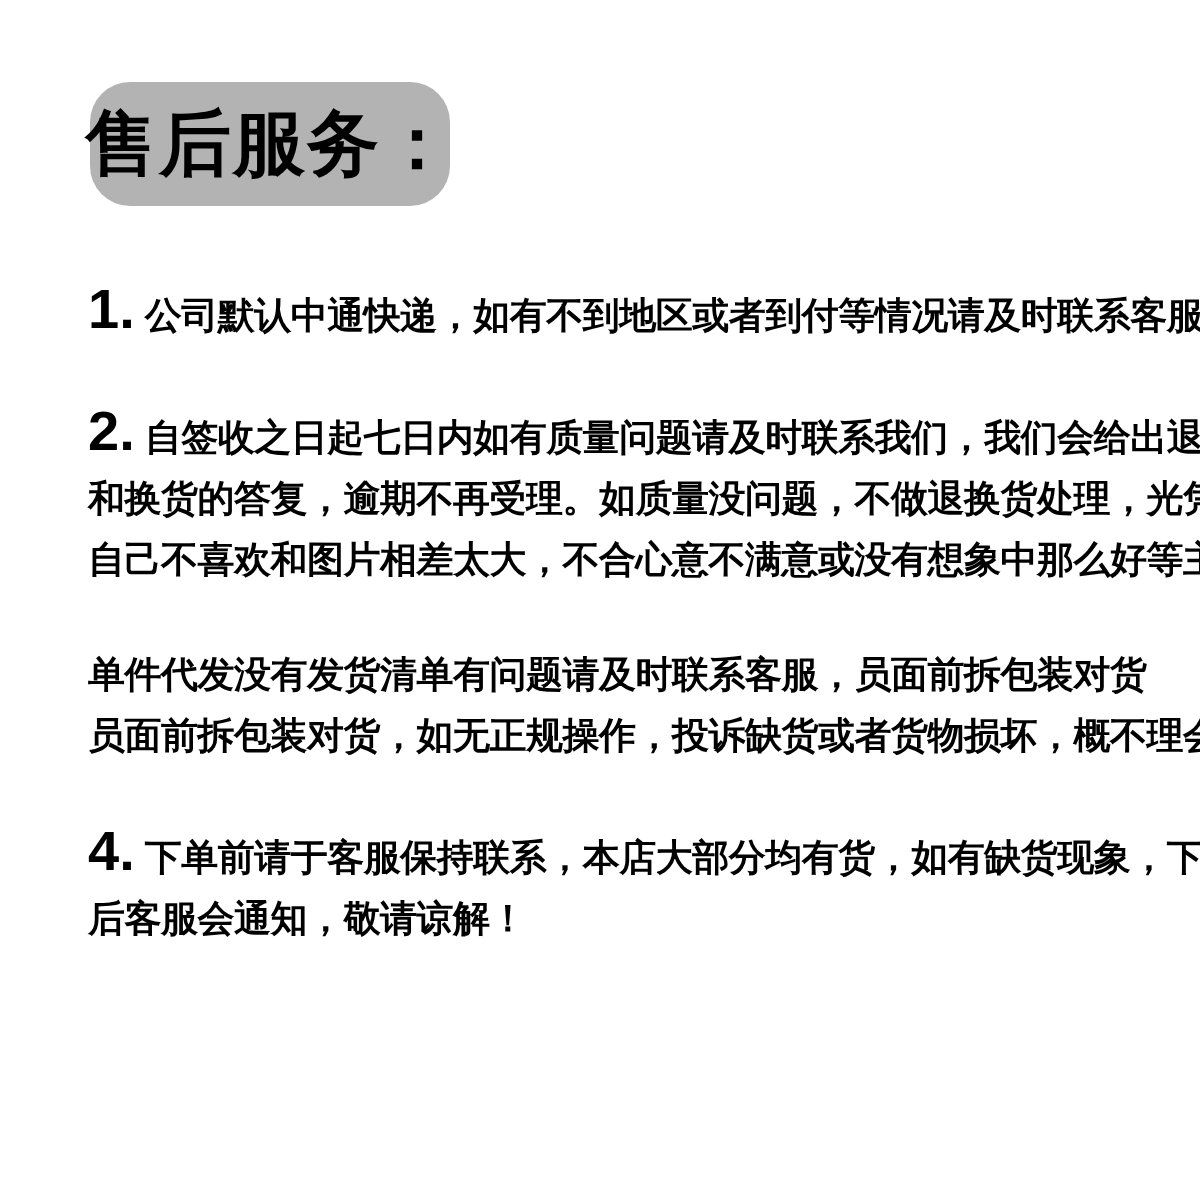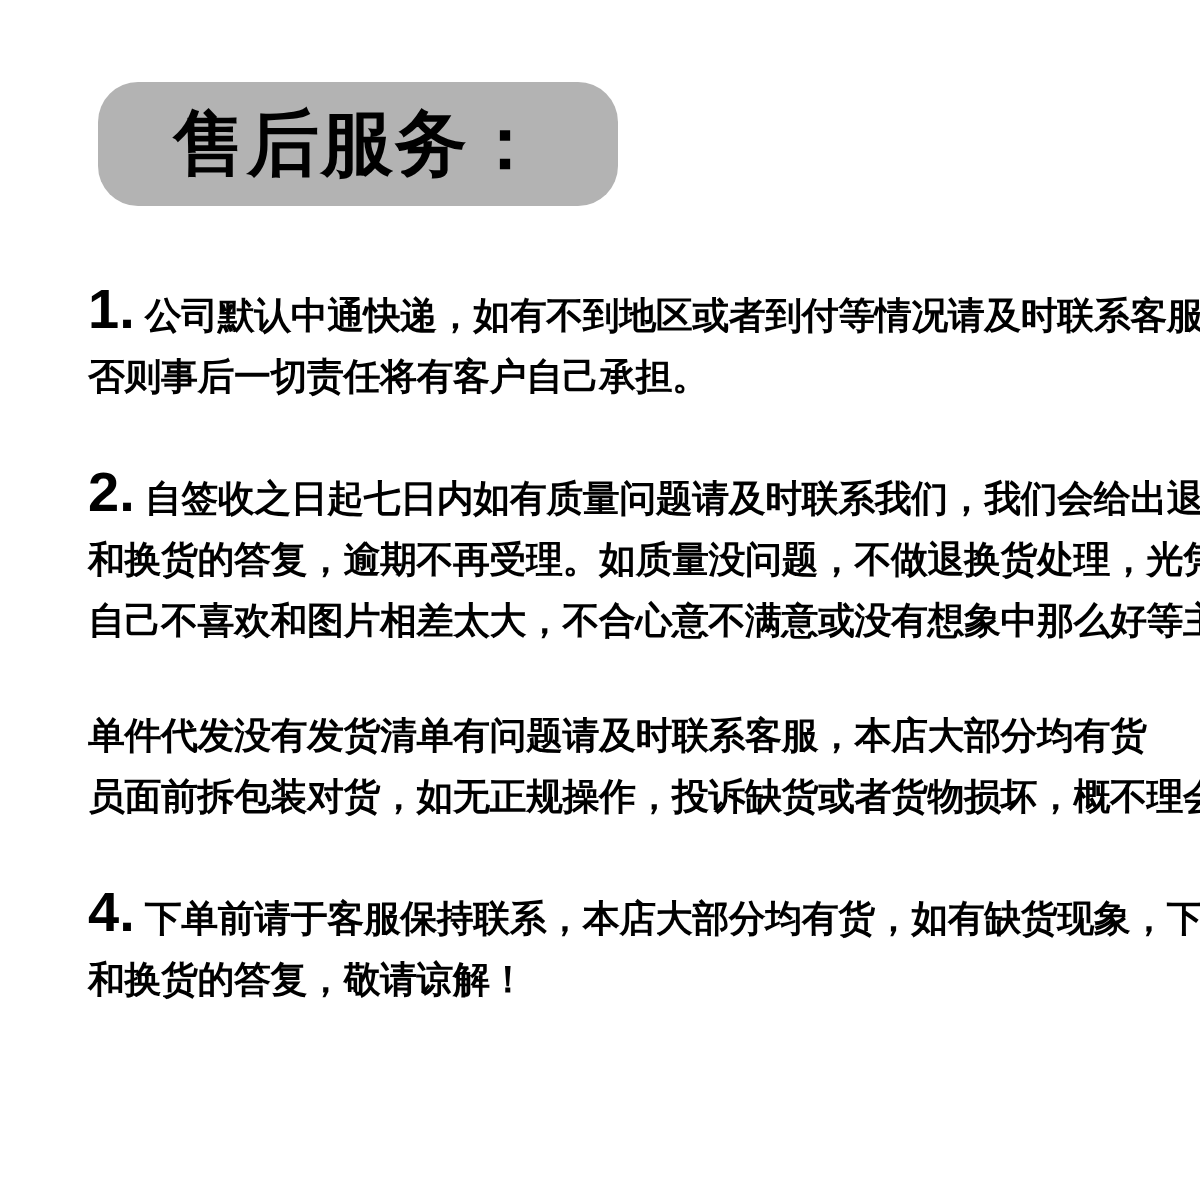--- a/index.html
+++ b/index.html
@@ -15,23 +15,23 @@
   }
   .page {
     position: relative;
     width: 1200px;
     height: 1200px;
     overflow: hidden;
     background: #ffffff;
   }
   .header-badge {
     position: absolute;
-    left: 98px;
+    left: 90px;
     top: 82px;
-    width: 520px;
+    width: 360px;
     height: 124px;
     background: #b3b3b3;
     border-radius: 40px;
     display: flex;
     align-items: center;
     justify-content: center;
   }
   .header-title {
     font-size: 72px;
     font-weight: bold;
@@ -68,29 +68,28 @@
 </head>
 <body style="color: rgb(0, 0, 0);">
 
 <div class="page" style="background: rgb(255, 255, 255);">
   <div class="header-badge" style="background: rgb(179, 179, 179);">
     <div class="header-title">售后服务：</div>
   </div>
   <div class="content">
       <div class="para">
         <div class="line"><span class="num">1.</span><span>公司默认中通快递，如有不到地区或者到付等情况请及时联系客服，</span></div>
-        <div class="line">否则事后一切责任将有客户自己承担。</div>
       </div>
       <div class="para">
         <div class="line"><span class="num">2.</span><span>自签收之日起七日内如有质量问题请及时联系我们，我们会给出退货</span></div>
         <div class="line">和换货的答复，逾期不再受理。如质量没问题，不做退换货处理，光凭</div>
         <div class="line">自己不喜欢和图片相差太大，不合心意不满意或没有想象中那么好等主</div>
       </div>
       <div class="para">
-        <div class="line">单件代发没有发货清单有问题请及时联系客服，本店大部分均有货</div>
+        <div class="line">单件代发没有发货清单有问题请及时联系客服，员面前拆包装对货</div>
         <div class="line">员面前拆包装对货，如无正规操作，投诉缺货或者货物损坏，概不理会。</div>
       </div>
       <div class="para">
         <div class="line"><span class="num">4.</span><span>下单前请于客服保持联系，本店大部分均有货，如有缺货现象，下单</span></div>
-        <div class="line">和换货的答复，敬请谅解！</div>
+        <div class="line">后客服会通知，敬请谅解！</div>
       </div>
     </div>
 </div>
 
 </body></html>

